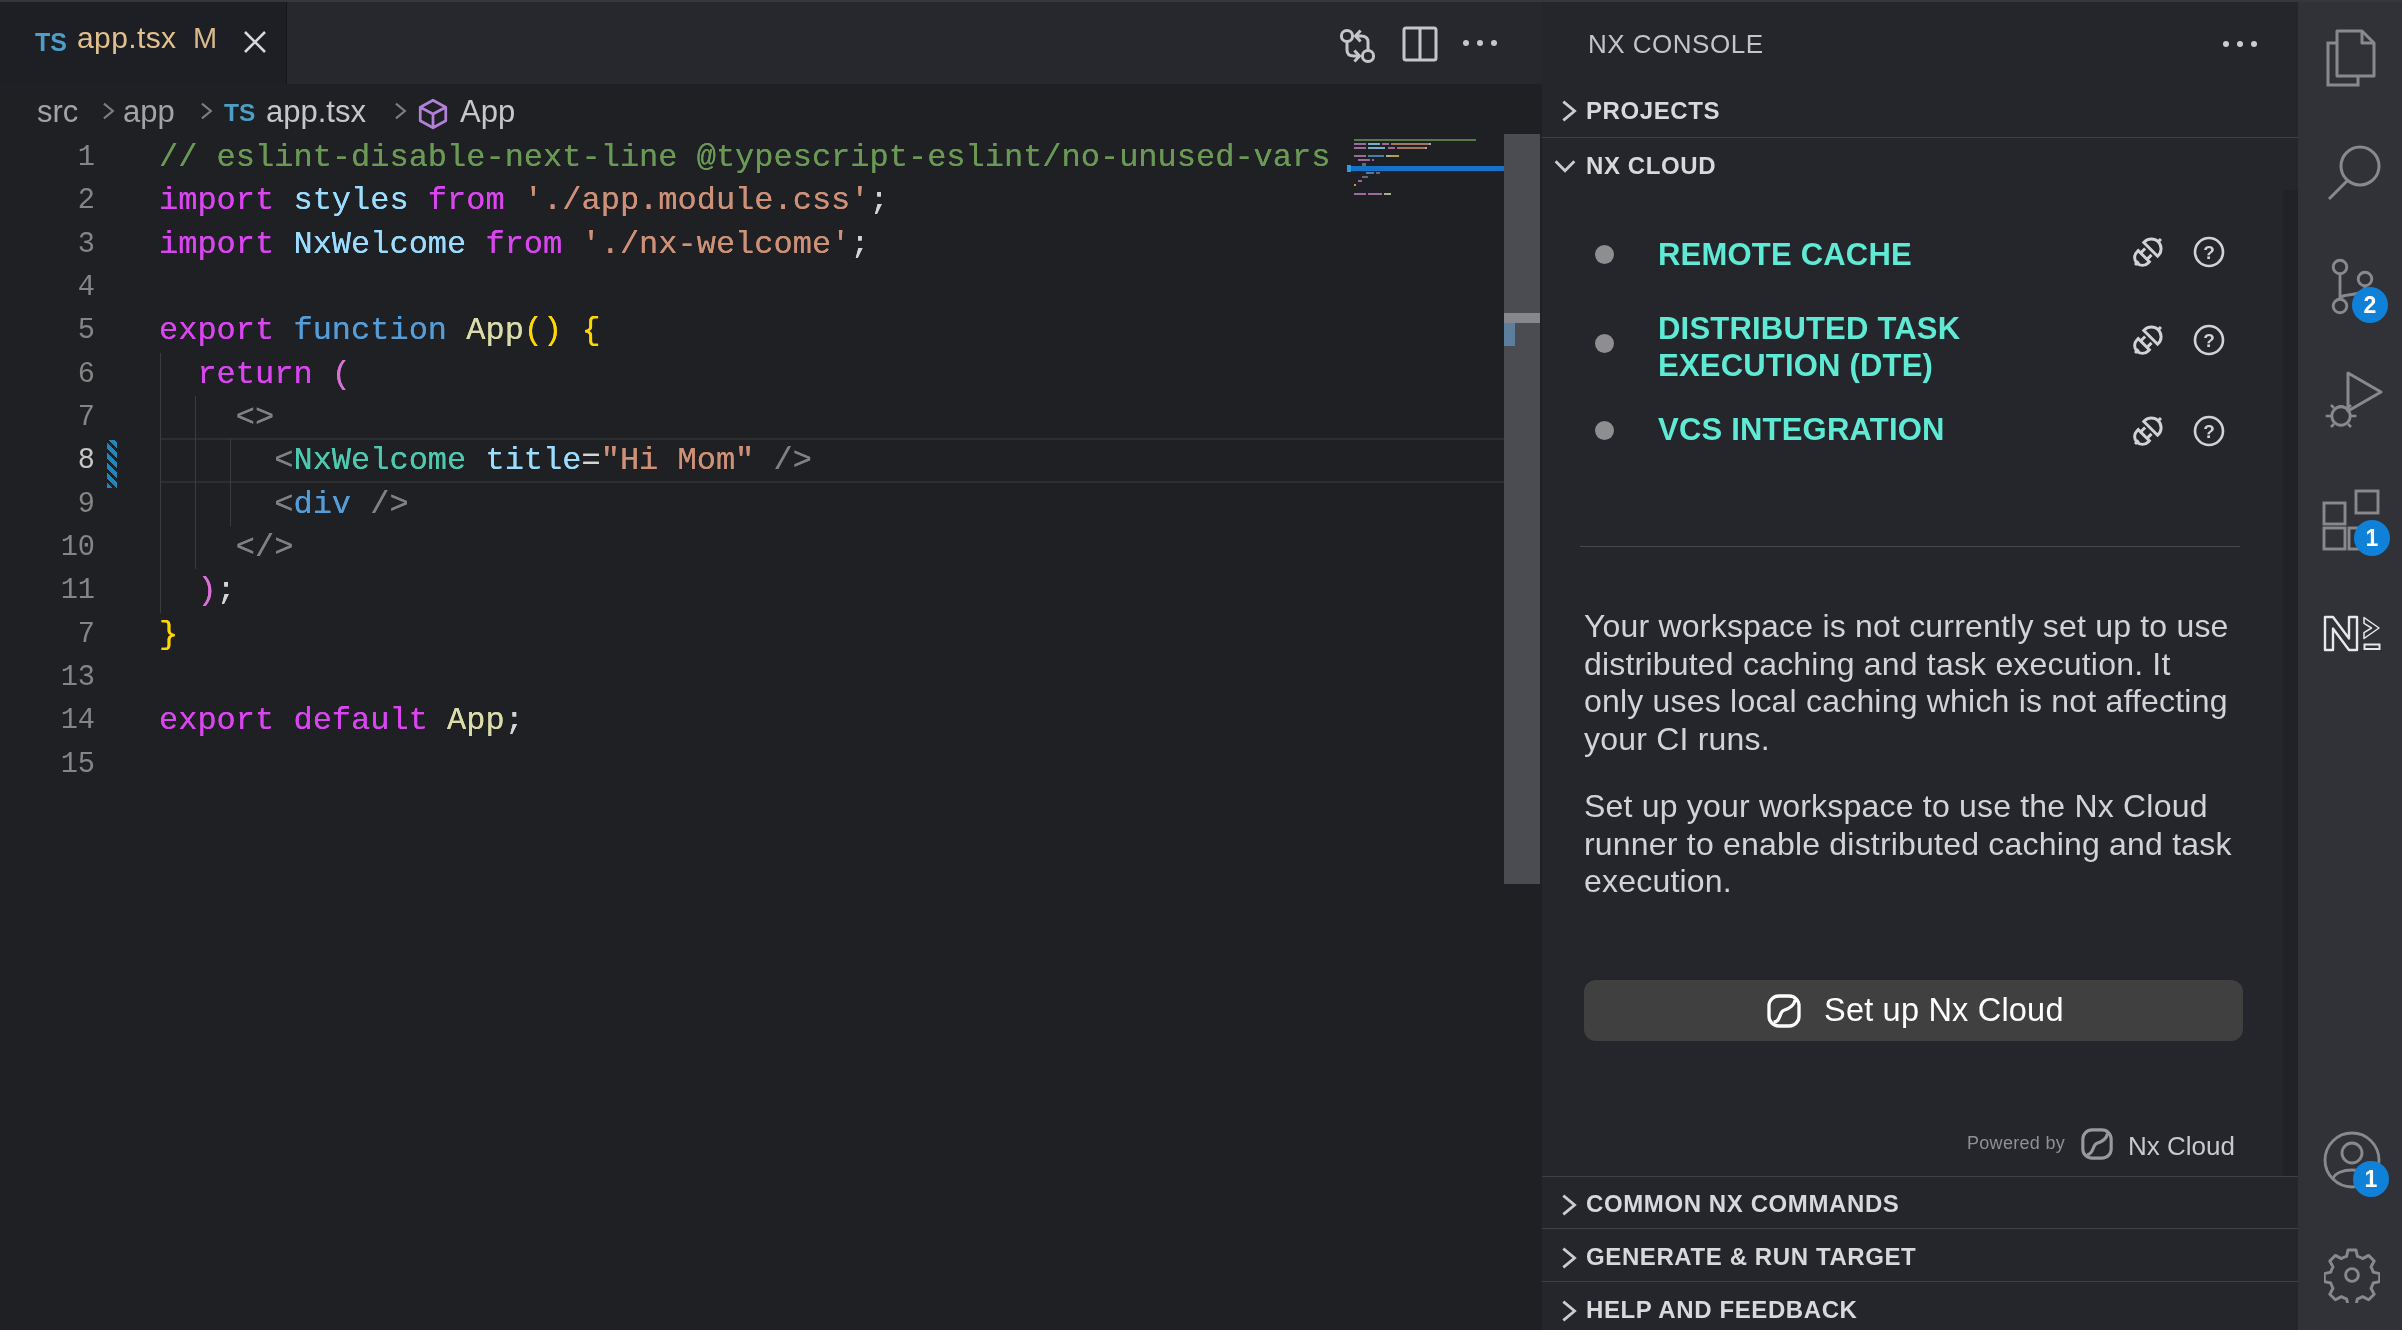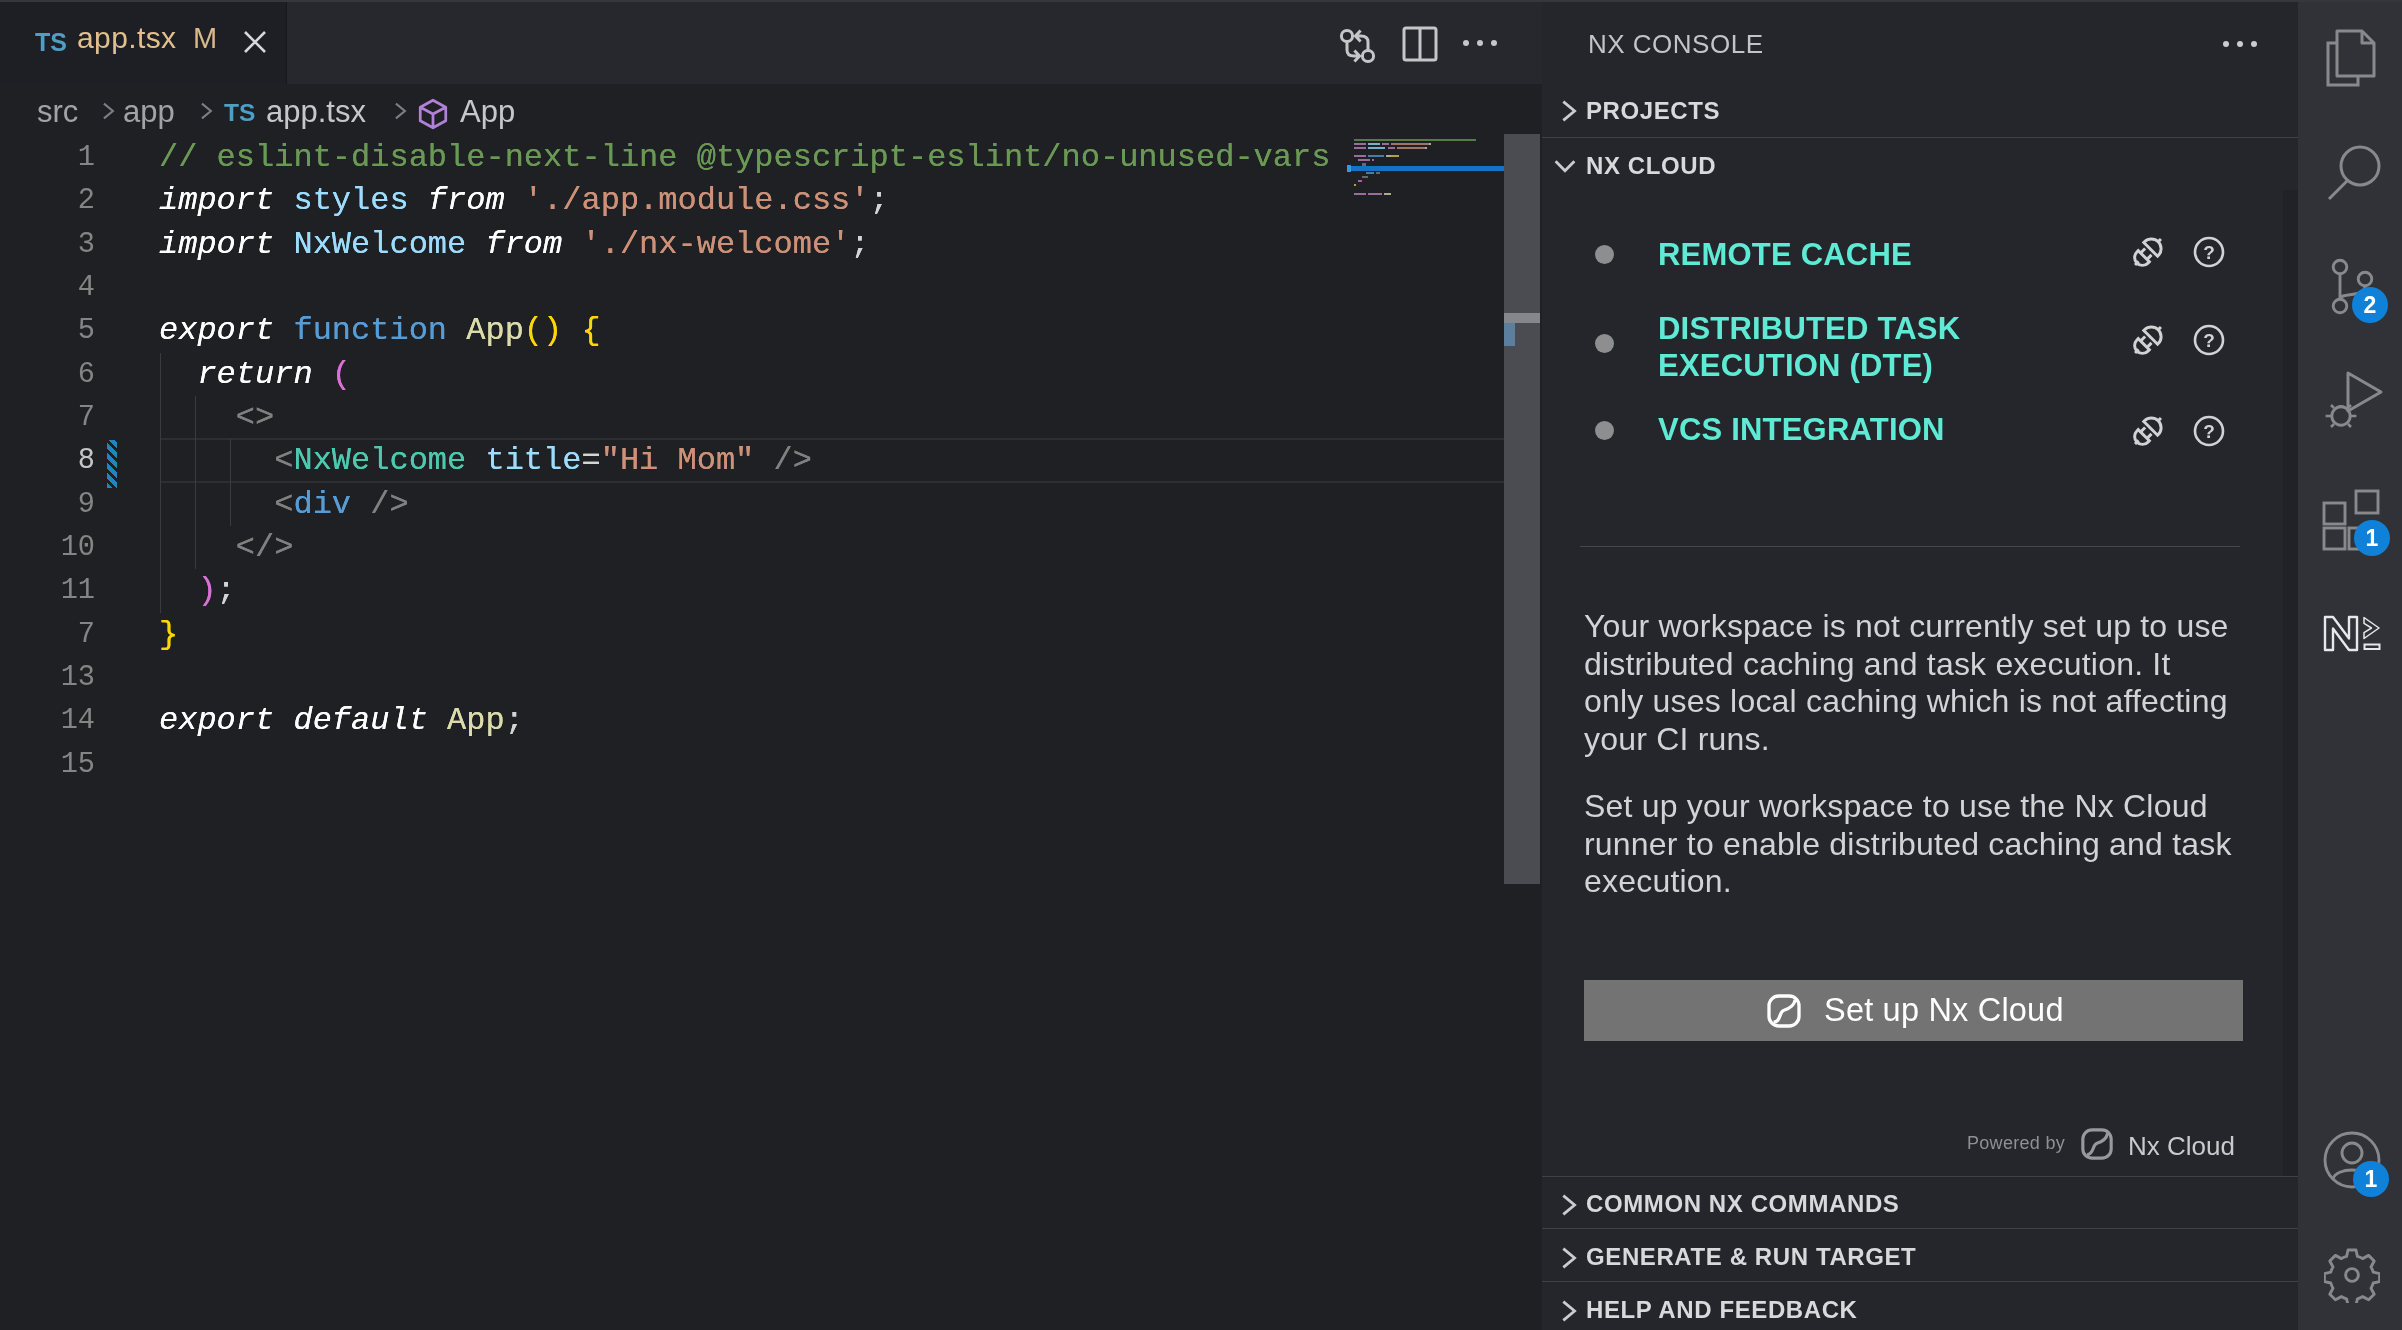--- a/index.html
+++ b/index.html
@@ -10,21 +10,21 @@
   
   #tabstrip { left:0; top:0; width:1542px; height:84px; background:#26282d; }
   #tab { left:0; top:0; width:287px; height:84px; background:#1d1f24; border-right:1px solid #16171a; }
   #breadcrumb { left:0; top:84px; width:1542px; height:52px; background:#1e2024;
                 color:#a2a3a7; font-size:31px; line-height:55px; }
   #editor { left:0; top:136px; width:1542px; height:1194px; background:#1e2024; }
   .codeline { position:absolute; left:159px; height:44px; line-height:43.33px;
               font-family:"Liberation Mono", monospace; font-size:32px; white-space:pre; color:#d4d4d4; text-shadow:0 0 0.5px currentColor; }
   .lnum { position:absolute; width:95px; text-align:right; height:44px; line-height:43.33px;
           font-family:"Liberation Mono", monospace; font-size:28.65px; color:#858585; }
-  .com { color:#6a9955; } .kw { color:#ffffff;font-style:italic; } .blu { color:#569cd6; }
+  .com { color:#6a9955; } .kw { color:#d946ef; } .blu { color:#569cd6; }
   .fn { color:#dcdcaa; } .g1 { color:#ffd700; } .p2 { color:#da70d6; }
   .teal { color:#4ec9b0; } .var { color:#9cdcfe; } .str { color:#ce9178; }
   .gr { color:#808080; } .wh { color:#d4d4d4; }
   .iguide { position:absolute; width:1px; background:#3b3b3b; }
   
   #panel { left:1542px; top:0; width:756px; height:1330px; background:#24262b; }
   .ptitle { font-size:26px; color:#c3c4c6; letter-spacing:0.5px; }
   .sechead { font-size:24px; font-weight:bold; color:#d8d9db; letter-spacing:0.6px; }
   .itemtitle { font-size:31px; font-weight:bold; color:#5eead4; letter-spacing:0.2px; }
   .para { font-size:32px; line-height:37.5px; color:#d2d3d5; letter-spacing:0.2px; }
@@ -236,21 +236,21 @@
     <svg class="abs" style="left:651px; top:415px;" width="32" height="32" viewBox="0 0 16 16">
       <circle cx="8" cy="8" r="7" stroke="#d2d2d4" stroke-width="1.3" fill="none"></circle>
       <text x="8" y="11.4" font-size="9.5" font-weight="bold" fill="#d2d2d4" text-anchor="middle" font-family="Liberation Sans">?</text>
     </svg>
 
     <div class="hline" style="left:38px; top:546px; width:660px; background:#46474b;"></div>
 
     <div class="abs para" style="left:42px; top:608px; white-space:nowrap;">Your workspace is not currently set up to use<br>distributed caching and task execution. It<br>only uses local caching which is not affecting<br>your CI runs.</div>
     <div class="abs para" style="left:42px; top:788px; white-space:nowrap;">Set up your workspace to use the Nx Cloud<br>runner to enable distributed caching and task<br>execution.</div>
 
-    <div class="abs" style="left:42px; top:980px; width:659px; height:61px; background:#737373; border-radius:0;">
+    <div class="abs" style="left:42px; top:980px; width:659px; height:61px; background:#404040; border-radius:12px;">
       <svg class="abs" style="left:182px; top:13px;" width="36" height="36" viewBox="0 0 24 24">
         <rect x="2" y="2" width="20" height="20" rx="6.5" stroke="#fff" stroke-width="2.2" fill="none"></rect>
         <path d="M5 19.5 C10 19.5 8.5 12.5 12 11.5 S 18.5 9 19.5 4.5" stroke="#fff" stroke-width="2.2" fill="none"></path>
       </svg>
       <span class="abs" style="left:240px; top:12px; font-size:32.5px; letter-spacing:0.2px; color:#fff;">Set up Nx Cloud</span>
     </div>
 
     <span class="abs" style="left:425px; top:1133px; font-size:18px; color:#8f9094; letter-spacing:0.3px;">Powered by</span>
     <svg class="abs" style="left:538px; top:1127px;" width="34" height="34" viewBox="0 0 24 24">
       <rect x="2" y="2" width="20" height="20" rx="6.5" stroke="#98999d" stroke-width="2.2" fill="none"></rect>

